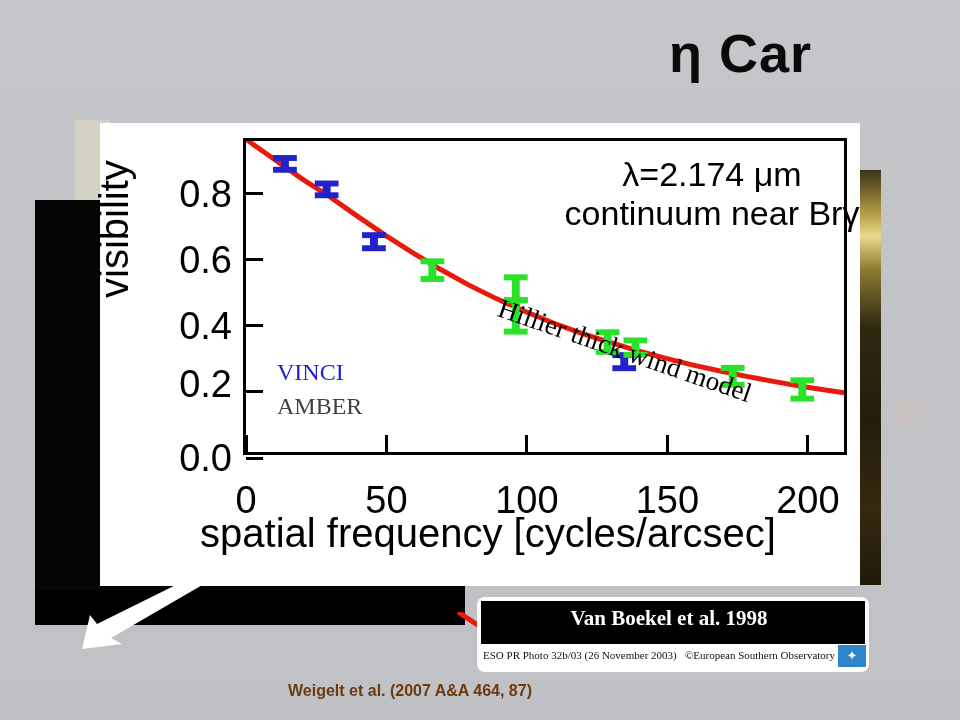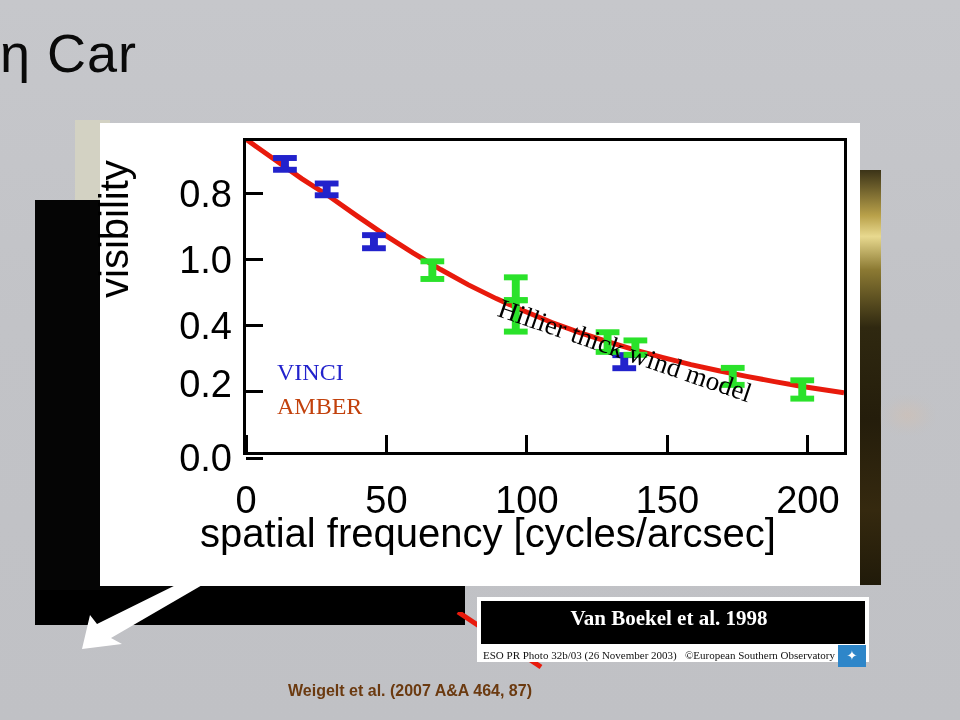--- a/index.html
+++ b/index.html
@@ -7,23 +7,23 @@
     width:960px;height:720px;overflow:hidden;
     background:#c3c4c8;
     font-family:"Liberation Sans", sans-serif;
     position:relative;
   }
   #slide{position:absolute;left:0;top:0;width:960px;height:720px;
          background:linear-gradient(180deg,#c6c7cb 0%,#c2c3c7 45%,#c0c1c5 100%);}
 
   
   .title{
-    position:absolute;left:0;top:22px;width:812px;text-align:left;
+    position:absolute;left:0;top:22px;width:812px;text-align:right;
     font-size:54px;color:#0a0a0a;letter-spacing:1px;
-    font-family:"Liberation Sans", sans-serif;font-weight:400;
+    font-family:"Liberation Sans", sans-serif;font-weight:700;
   }
 
   
   .beige-patch{position:absolute;left:75px;top:120px;width:35px;height:90px;
     background:#d3d2c3;}
 
   
   .astro-panel{
     position:absolute;left:35px;top:200px;width:430px;height:425px;
     background:#050505;overflow:hidden;
@@ -73,25 +73,25 @@
 
   
   .ann-lambda{position:absolute;left:316px;top:14px;width:300px;text-align:center;
       font-size:34px;line-height:1.14;color:#000;}
   .ann-model{position:absolute;left:258px;top:152px;font-size:27px;color:#000;
       font-family:"Liberation Serif", serif;
       transform:rotate(19deg);transform-origin:left top;white-space:nowrap;}
 
   .legend-item{position:absolute;font-family:"Liberation Serif", serif;font-size:24px;}
   .lg-vinci{left:31px;top:218px;color:#2222cc;}
-  .lg-amber{left:31px;top:252px;color:#c2410c;}
+  .lg-amber{left:31px;top:252px;color:#404040;}
 
   
   .black-bar-left{position:absolute;left:35px;top:590px;width:430px;height:35px;background:#000;}
-  .credit-panel{position:absolute;left:477px;top:597px;width:392px;height:65px;background:#ffffff;}
+  .credit-panel{position:absolute;left:477px;top:597px;width:392px;height:75px;background:#ffffff;border-radius:8px;}
   .credit-black{position:absolute;left:4px;top:4px;width:384px;height:43px;background:#000;}
   .credit-title{position:absolute;left:0;top:9px;width:384px;text-align:center;
      color:#fff;font-family:"Liberation Serif", serif;font-weight:bold;font-size:21px;}
   .credit-left{position:absolute;left:6px;top:52px;font-size:11px;color:#111;
      font-family:Liberation Serif, serif;}
   .credit-right{position:absolute;right:34px;top:52px;font-size:11px;color:#111;
      font-family:"Liberation Serif", serif;}
   .eso-logo{position:absolute;right:3px;top:48px;width:28px;height:22px;
      background:#2e86c9;color:#fff;font-size:13px;text-align:center;line-height:22px;}
 
@@ -215,25 +215,29 @@
           <div class="xlab" style="left: 421.395px;">150</div>
           <div class="tick-x" style="left: 560.36px;"></div>
           <div class="xlab" style="left: 561.86px;">200</div>
           <div class="tick-y" style="top: 315.5px;"></div>
           <div class="ylab" style="top: 317px; margin-left: -14px;">0.0</div>
           <div class="tick-y" style="top: 249.458px;"></div>
           <div class="ylab" style="top: 243px; margin-left: -14px;">0.2</div>
           <div class="tick-y" style="top: 183.417px;"></div>
           <div class="ylab" style="top: 184.917px; margin-left: -14px;">0.4</div>
           <div class="tick-y" style="top: 117.375px;"></div>
-          <div class="ylab" style="top: 118.875px; margin-left: -14px;">1.0</div>
+          <div class="ylab" style="top: 118.875px; margin-left: -14px;">0.6</div>
           <div class="tick-y" style="top: 51.3333px;"></div>
           <div class="ylab" style="top: 52.8333px; margin-left: -14px;">0.8</div>
         </div>
 
+      <div class="ann-lambda">
+        <div>λ=2.174 μm</div>
+        <div>continuum near Brγ</div>
+      </div>
 
       <div class="ann-model">Hillier thick wind model</div>
 
       <div class="legend-item lg-vinci">VINCI</div>
       <div class="legend-item lg-amber">AMBER</div>
     </div>
   </div>
 
   <div class="credit-panel">
     <div class="credit-black"></div>

